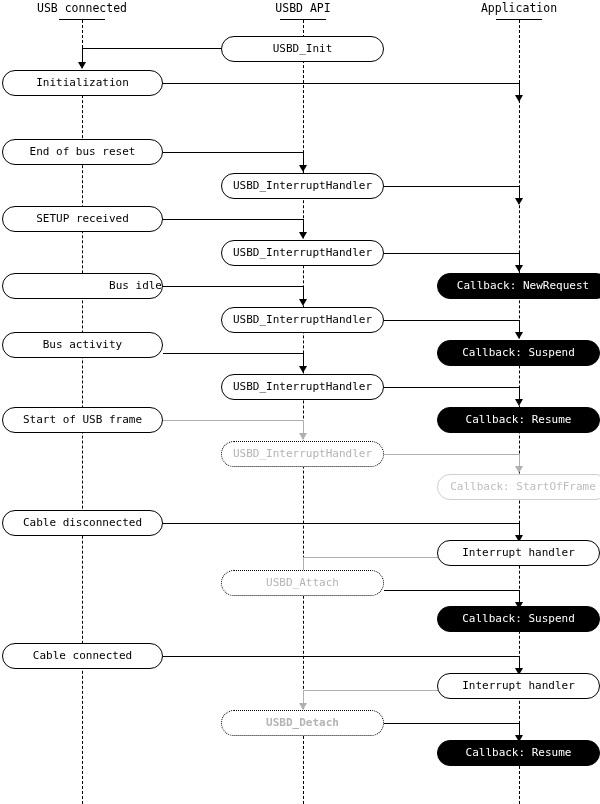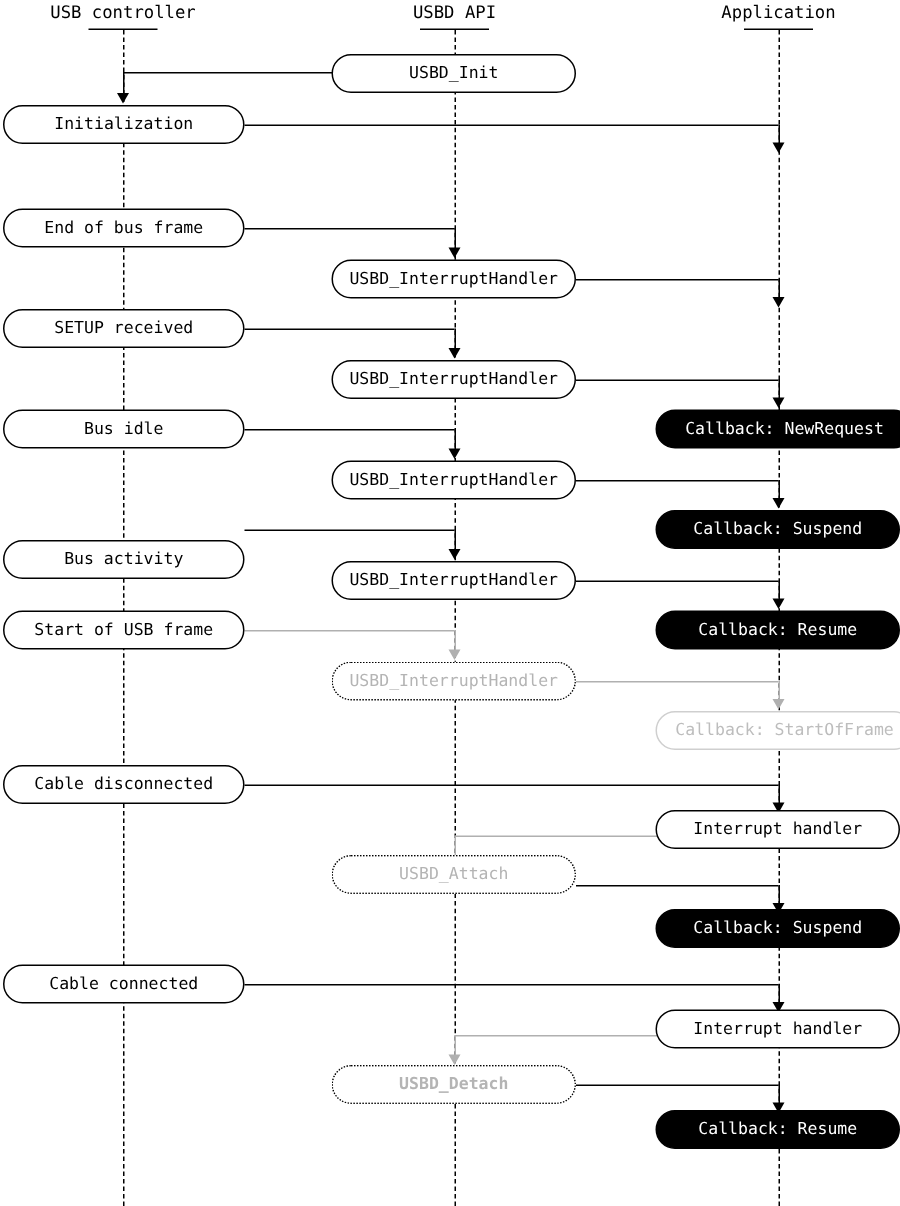--- a/index.html
+++ b/index.html
@@ -94,21 +94,21 @@
     border-top:7px solid #000;
     transform:translateX(-50%);
   }
   .arrowhead.grey{ border-top-color:#b0b0b0; }
 </style>
 </head>
 <body>
 
 <div id="diagram">
 
-  <div class="lane-title" style="left:82px; top:1px;">USB controller</div>
+  <div class="lane-title" style="left:82px; top:1px;">USB connected</div>
   <div class="lane-cap" style="left:82px; top:19px;"></div>
   <div class="lifeline" style="left:82px; top:20px; height:784px;"></div>
 
   <div class="lane-title" style="left:303px; top:1px;">USBD API</div>
   <div class="lane-cap" style="left:303px; top:19px;"></div>
   <div class="lifeline" style="left:303px; top:20px; height:784px;"></div>
 
   <div class="lane-title" style="left:519px; top:1px;">Application</div>
   <div class="lane-cap" style="left:519px; top:19px;"></div>
   <div class="lifeline" style="left:519px; top:20px; height:784px;"></div>
@@ -183,36 +183,36 @@
 
   <div class="seg h" style="left:384px; top:723px; width:135px;"></div>
   <div class="seg v" style="left:519px; top:723px; height:14px;"></div>
   <div class="arrowhead" style="left:519px; top:735px;"></div>
 
   <div class="node light" style="left:221px; top:36px; width:163px;">USBD_Init</div>
 
   <div class="node light" style="left:2px; top:70px; width:161px;">Initialization</div>
 
 
-  <div class="node light" style="left:2px; top:139px; width:161px;">End of bus frame</div>
+  <div class="node light" style="left:2px; top:139px; width:161px;">End of bus reset</div>
 
   <div class="node light" style="left:221px; top:173px; width:163px;">USBD_InterruptHandler</div>
 
   <div class="node light" style="left:2px; top:206px; width:161px;">SETUP received</div>
 
 
   <div class="node light" style="left:221px; top:240px; width:163px;">USBD_InterruptHandler</div>
 
-  <div class="node light" style="left:2px; top:273px; width:161px;">Bus idle</div>
+  <div class="node light" style="left:2px; top:273px; width:161px;text-align:right;">Bus idle</div>
 
   <div class="node dark" style="left:437px; top:273px; width:172px;">Callback: NewRequest</div>
 
   <div class="node light" style="left:221px; top:307px; width:163px;">USBD_InterruptHandler</div>
 
-  <div class="node light" style="left:2px; top:360px; width:161px;">Bus activity</div>
+  <div class="node light" style="left:2px; top:332px; width:161px;">Bus activity</div>
 
   <div class="node dark" style="left:437px; top:340px; width:163px;">Callback: Suspend</div>
 
   <div class="node light" style="left:221px; top:374px; width:163px;">USBD_InterruptHandler</div>
 
   <div class="node light" style="left:2px; top:407px; width:161px;">Start of USB frame</div>
 
   <div class="node dark" style="left:437px; top:407px; width:163px;">Callback: Resume</div>
 
   <div class="node ghost-dotted" style="left:221px; top:441px; width:163px;">USBD_InterruptHandler</div>

